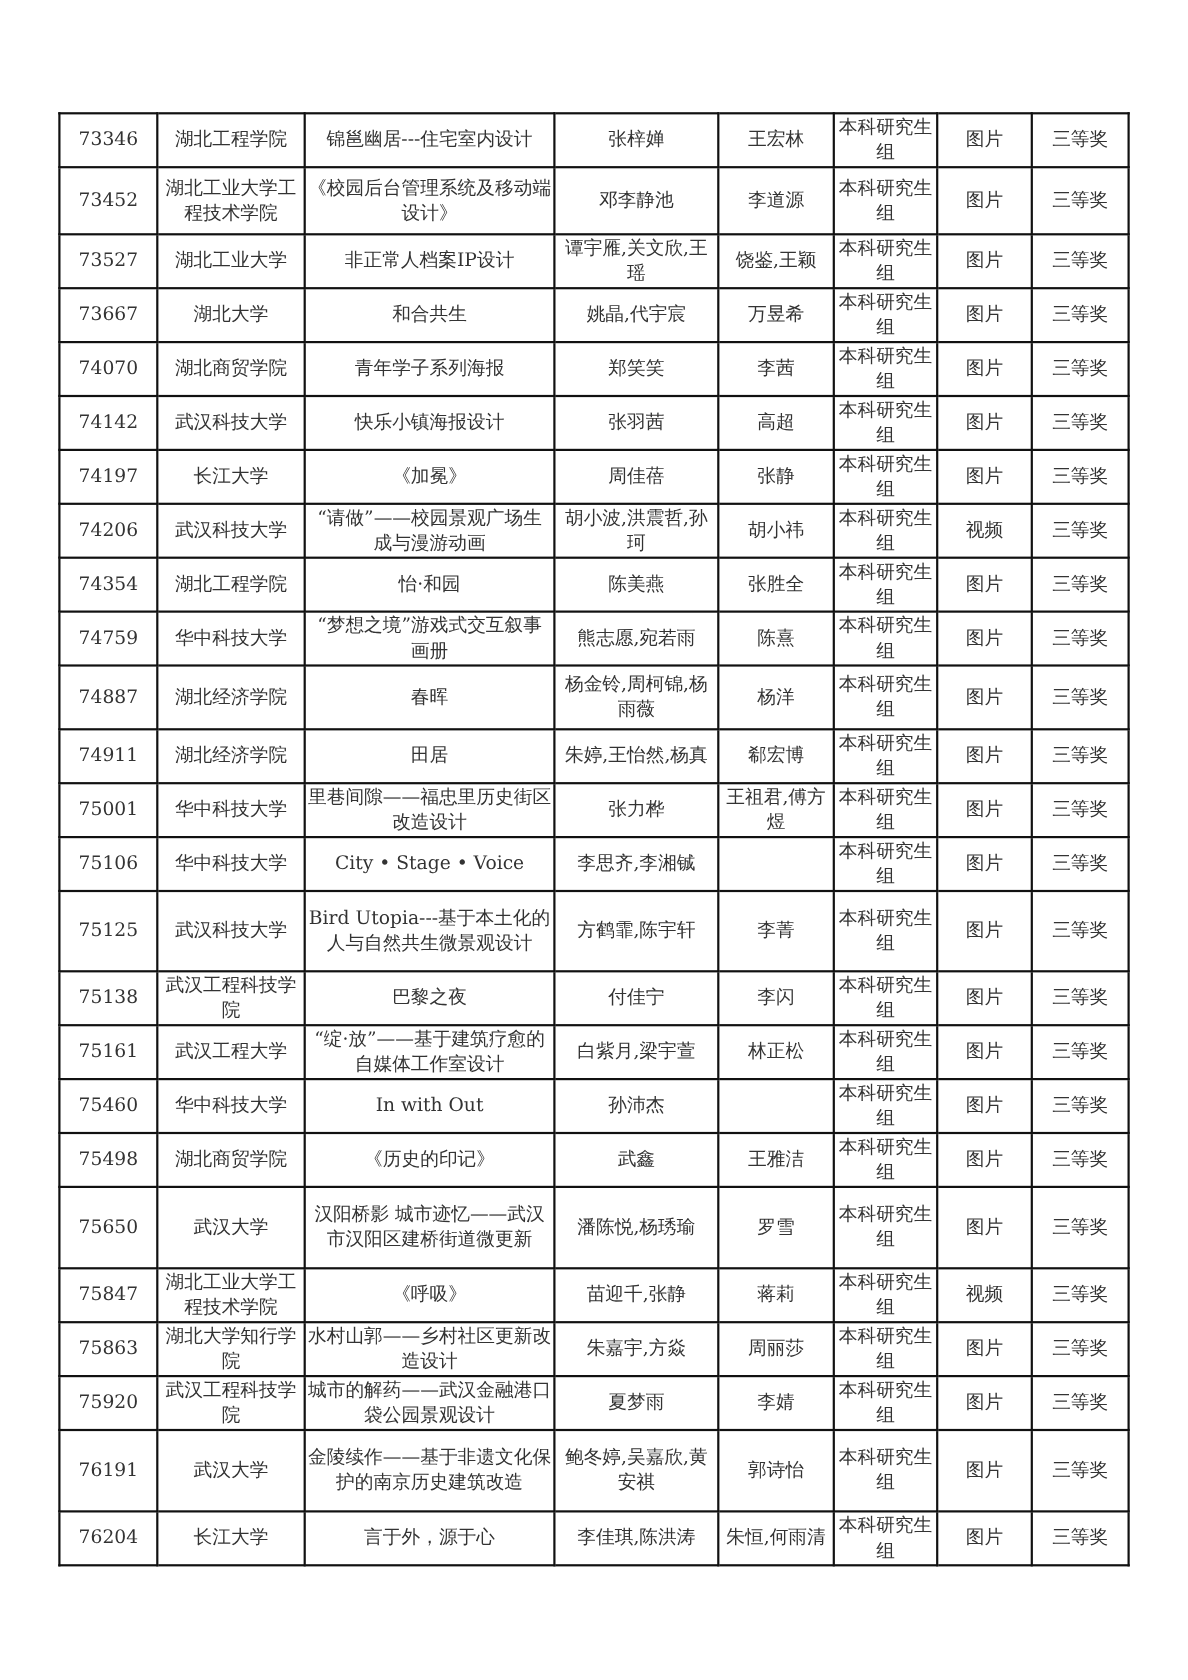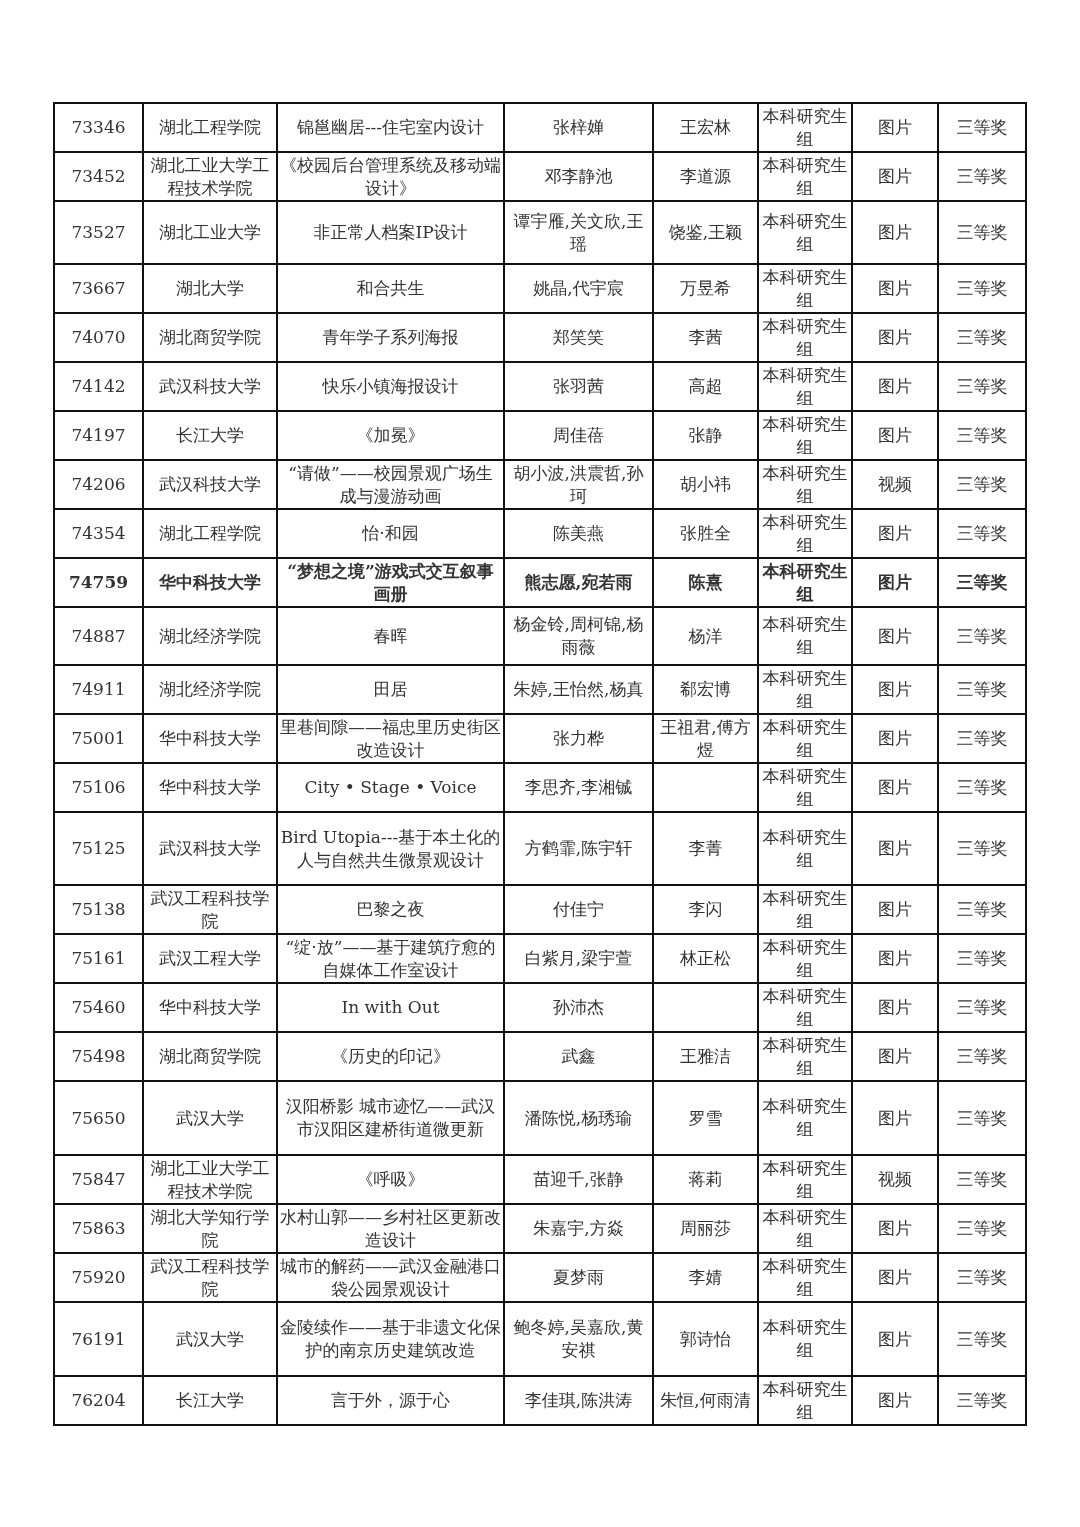--- a/index.html
+++ b/index.html
@@ -38,31 +38,31 @@
       <tr style="height: 49px;">
         <td class="c-id">73346</td>
         <td class="c-school">湖北工程学院</td>
         <td class="c-title">锦邕幽居---住宅室内设计</td>
         <td class="c-authors">张梓婵</td>
         <td class="c-advisor">王宏林</td>
         <td class="c-group">本科研究生组</td>
         <td class="c-type">图片</td>
         <td class="c-award">三等奖</td>
       </tr>
-      <tr style="height: 49px;">
+      <tr style="height: 61px;">
         <td class="c-id">73452</td>
         <td class="c-school">湖北工业大学工程技术学院</td>
         <td class="c-title">《校园后台管理系统及移动端设计》</td>
         <td class="c-authors">邓李静池</td>
         <td class="c-advisor">李道源</td>
         <td class="c-group">本科研究生组</td>
         <td class="c-type">图片</td>
         <td class="c-award">三等奖</td>
       </tr>
-      <tr style="height: 63px;">
+      <tr style="height: 49px;">
         <td class="c-id">73527</td>
         <td class="c-school">湖北工业大学</td>
         <td class="c-title">非正常人档案IP设计</td>
         <td class="c-authors">谭宇雁,关文欣,王瑶</td>
         <td class="c-advisor">饶鉴,王颖</td>
         <td class="c-group">本科研究生组</td>
         <td class="c-type">图片</td>
         <td class="c-award">三等奖</td>
       </tr>
       <tr style="height: 49px; margin-left: 48px;">
@@ -118,21 +118,21 @@
       <tr style="height: 49px;">
         <td class="c-id">74354</td>
         <td class="c-school">湖北工程学院</td>
         <td class="c-title">怡·和园</td>
         <td class="c-authors">陈美燕</td>
         <td class="c-advisor">张胜全</td>
         <td class="c-group">本科研究生组</td>
         <td class="c-type">图片</td>
         <td class="c-award">三等奖</td>
       </tr>
-      <tr style="height: 49px; font-weight: bold;">
+      <tr style="height: 49px;">
         <td class="c-id">74759</td>
         <td class="c-school">华中科技大学</td>
         <td class="c-title">“梦想之境”游戏式交互叙事画册</td>
         <td class="c-authors">熊志愿,宛若雨</td>
         <td class="c-advisor">陈熹</td>
         <td class="c-group">本科研究生组</td>
         <td class="c-type">图片</td>
         <td class="c-award">三等奖</td>
       </tr>
       <tr style="height: 58px;">

